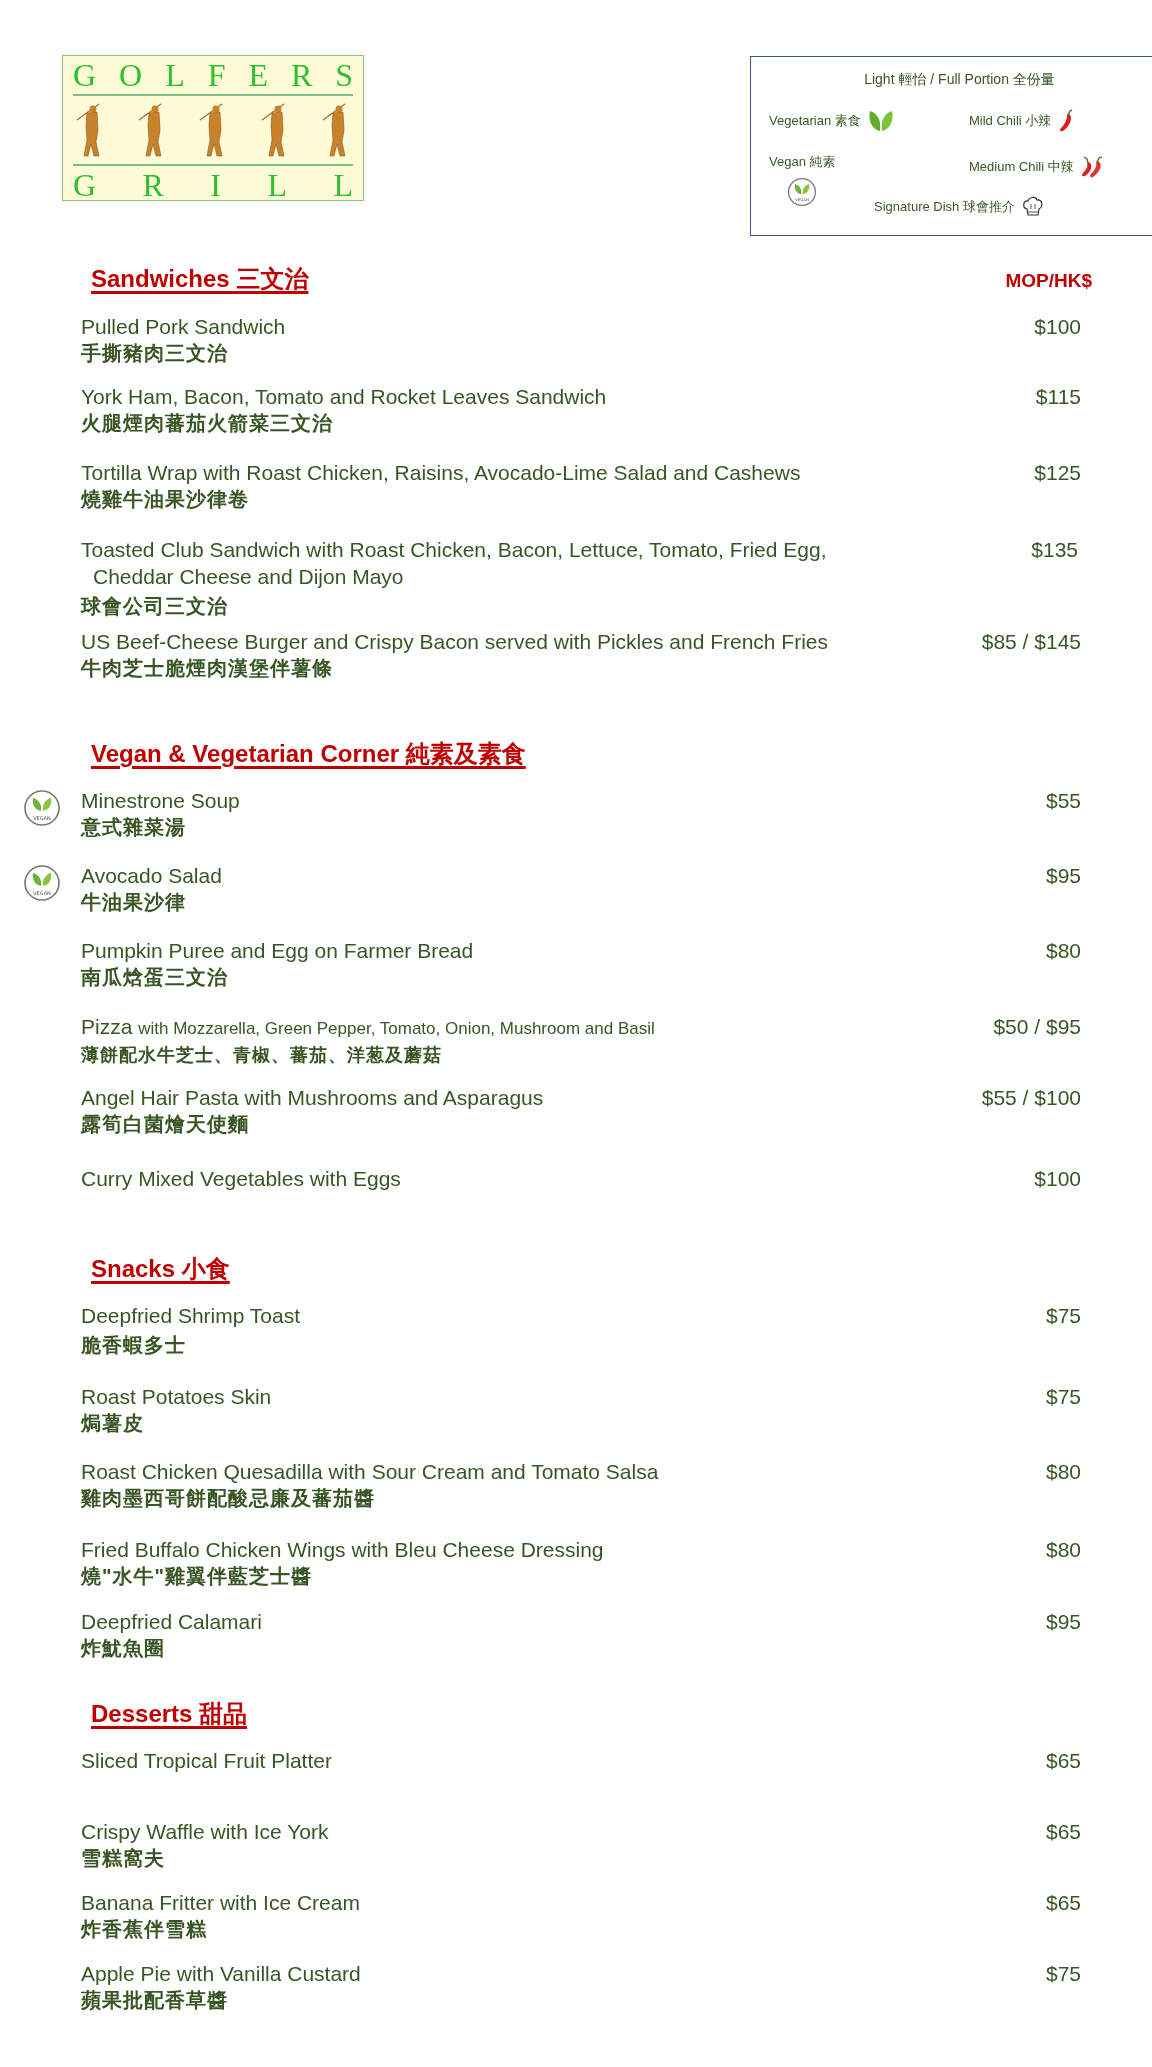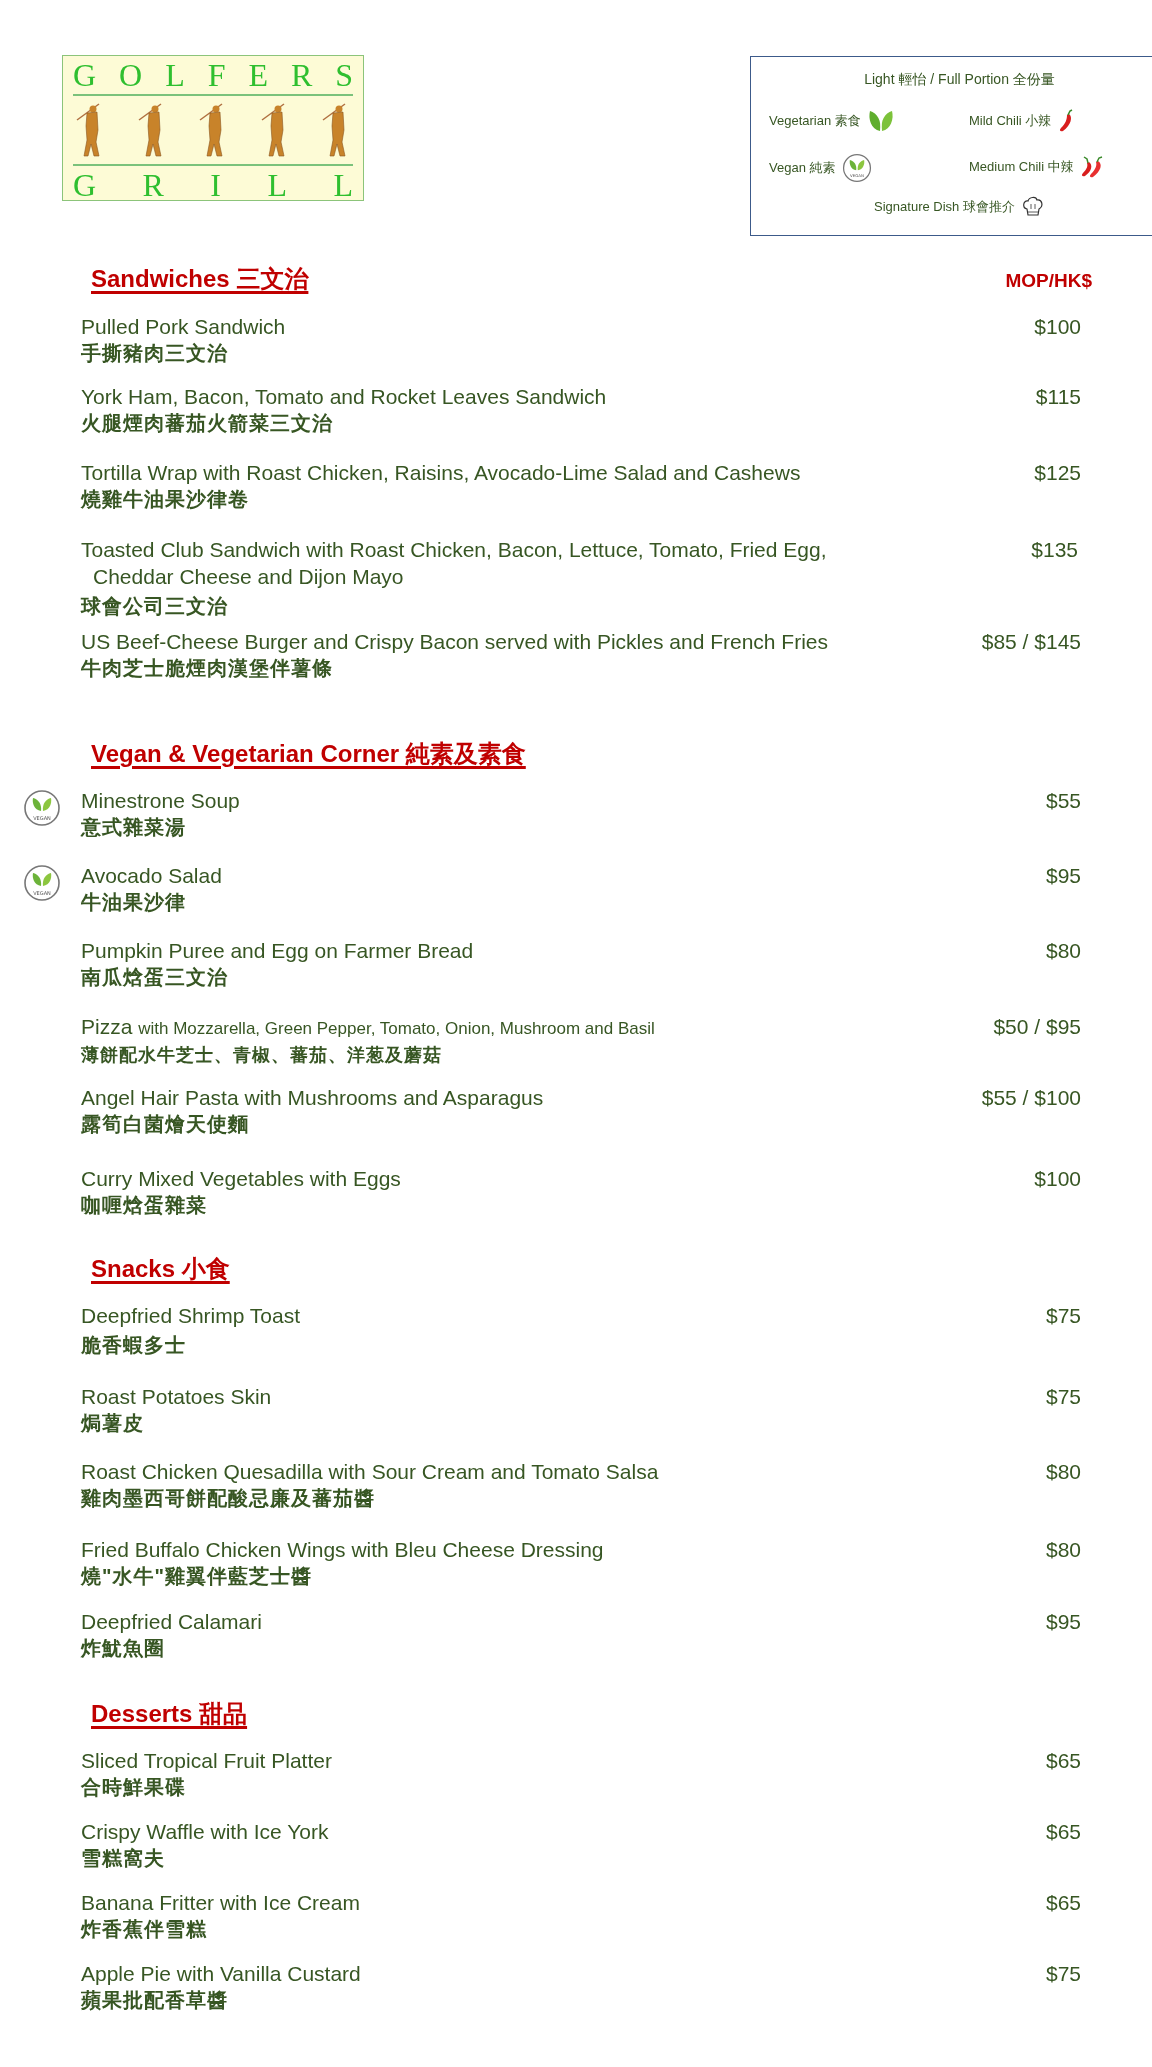--- a/index.html
+++ b/index.html
@@ -28,21 +28,21 @@
     
     .legend {
       position: absolute; left: 750px; top: 56px; width: 419px; height: 180px;
       border: 1.5px solid #3c5a8a; background: #ffffff;
       font-size: 13px; color: #375623;
     }
     .legend-row { position: absolute; display: flex; align-items: center; gap: 6px; white-space: nowrap; }
     .legend-title { left: 0; right: 0; top: 14px; justify-content: center; font-size: 14px; }
     .legend-veg { left: 18px; top: 52px; justify-content: space-between; }
     .legend-mild { left: 218px; top: 52px; }
-    .legend-vegan { left: 18px; top: 96px; }
+    .legend-vegan { left: 18px; top: 96px; flex-direction: column; }
     .legend-medium { left: 218px; top: 98px; }
     .legend-signature { left: 0; right: 0; top: 138px; justify-content: center; }
 
     
     .section-header {
       position: absolute; left: 91px;
       color: #c00000; font-weight: bold; font-size: 24px;
       text-decoration: underline; text-decoration-thickness: 3px; text-underline-offset: 4px;
       white-space: nowrap;
     }
@@ -225,21 +225,20 @@
   <div class="item-zh" style="font-size:18px;">薄餅配水牛芝士、青椒、蕃茄、洋葱及蘑菇</div>
   <div class="item-price">$50 / $95</div>
 </div>
 <div class="item" style="top:1084px;">
   <div class="item-en">Angel Hair Pasta with Mushrooms and Asparagus</div>
   <div class="item-zh">露筍白菌燴天使麵</div>
   <div class="item-price">$55 / $100</div>
 </div>
 <div class="item" style="top:1165px;">
   <div class="item-en">Curry Mixed Vegetables with Eggs</div>
-  <div class="item-zh">咖喱焓蛋雜菜</div>
   <div class="item-price">$100</div>
 </div>
 
 <div class="section-header" style="top:1253px;">Snacks 小食</div>
 
 <div class="item" style="top:1302px;">
   <div class="item-en">Deepfried Shrimp Toast</div>
   <div class="item-zh" style="margin-top:3px;">脆香蝦多士</div>
   <div class="item-price">$75</div>
 </div>
@@ -261,21 +260,20 @@
 <div class="item" style="top:1608px;">
   <div class="item-en">Deepfried Calamari</div>
   <div class="item-zh">炸魷魚圈</div>
   <div class="item-price">$95</div>
 </div>
 
 <div class="section-header" style="top:1698px;">Desserts 甜品</div>
 
 <div class="item" style="top:1747px;">
   <div class="item-en">Sliced Tropical Fruit Platter</div>
-  <div class="item-zh">合時鮮果碟</div>
   <div class="item-price">$65</div>
 </div>
 <div class="item" style="top:1818px;">
   <div class="item-en">Crispy Waffle with Ice York</div>
   <div class="item-zh">雪糕窩夫</div>
   <div class="item-price">$65</div>
 </div>
 <div class="item" style="top:1889px;">
   <div class="item-en">Banana Fritter with Ice Cream</div>
   <div class="item-zh">炸香蕉伴雪糕</div>

